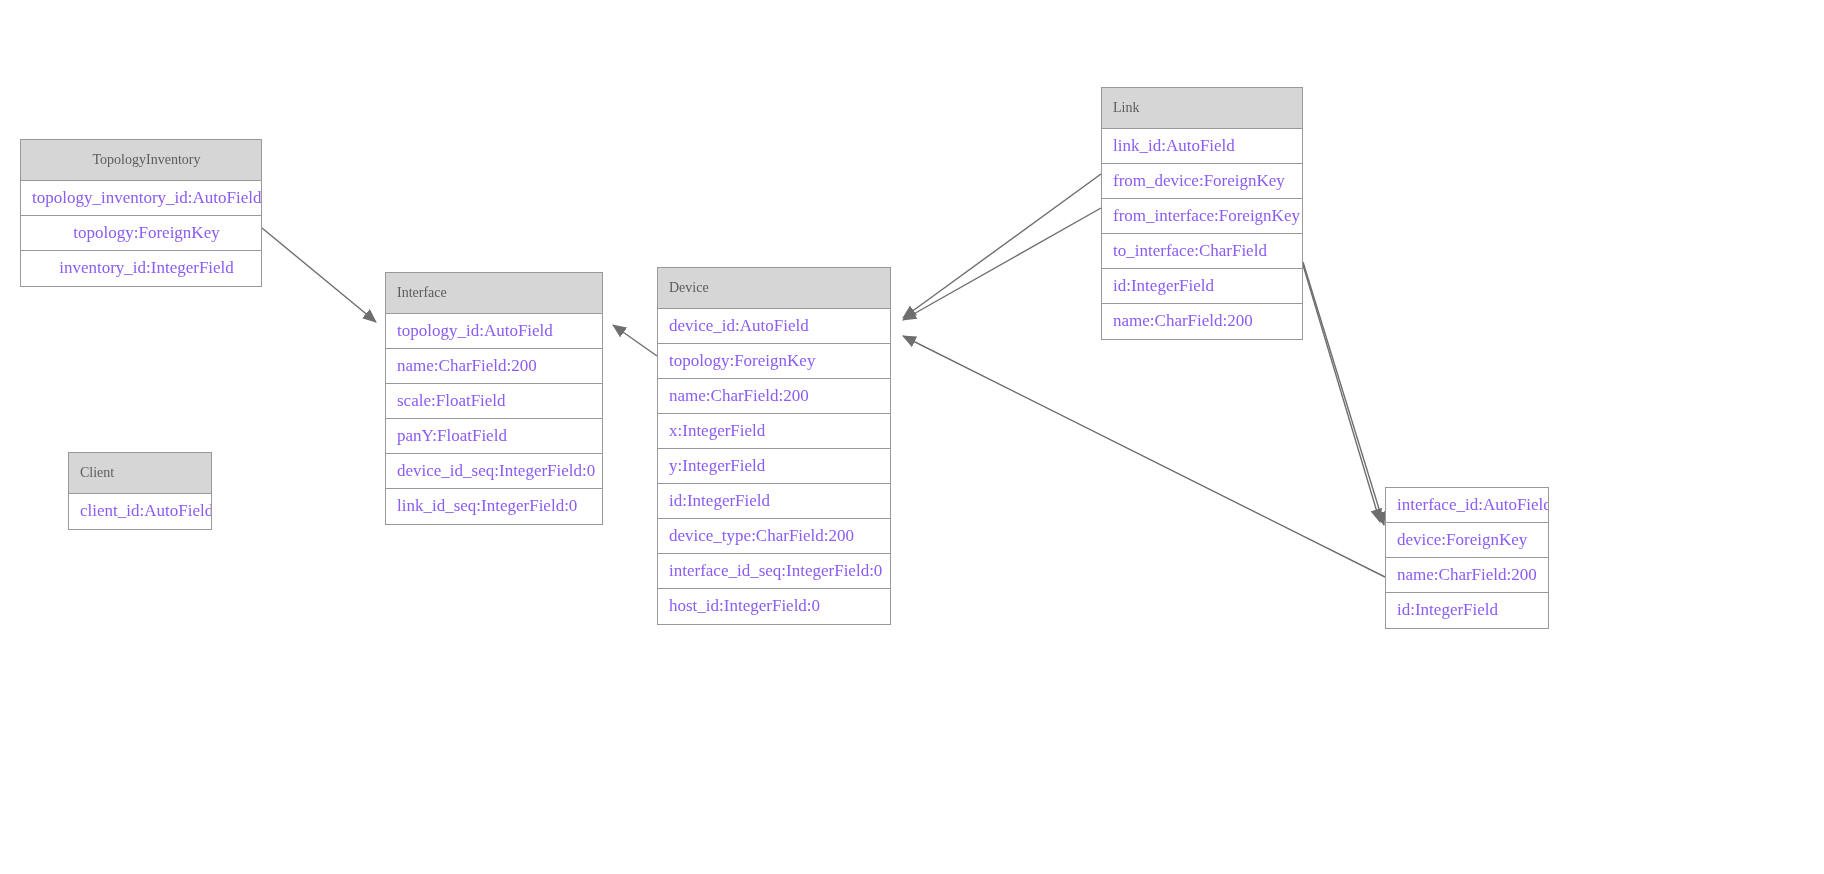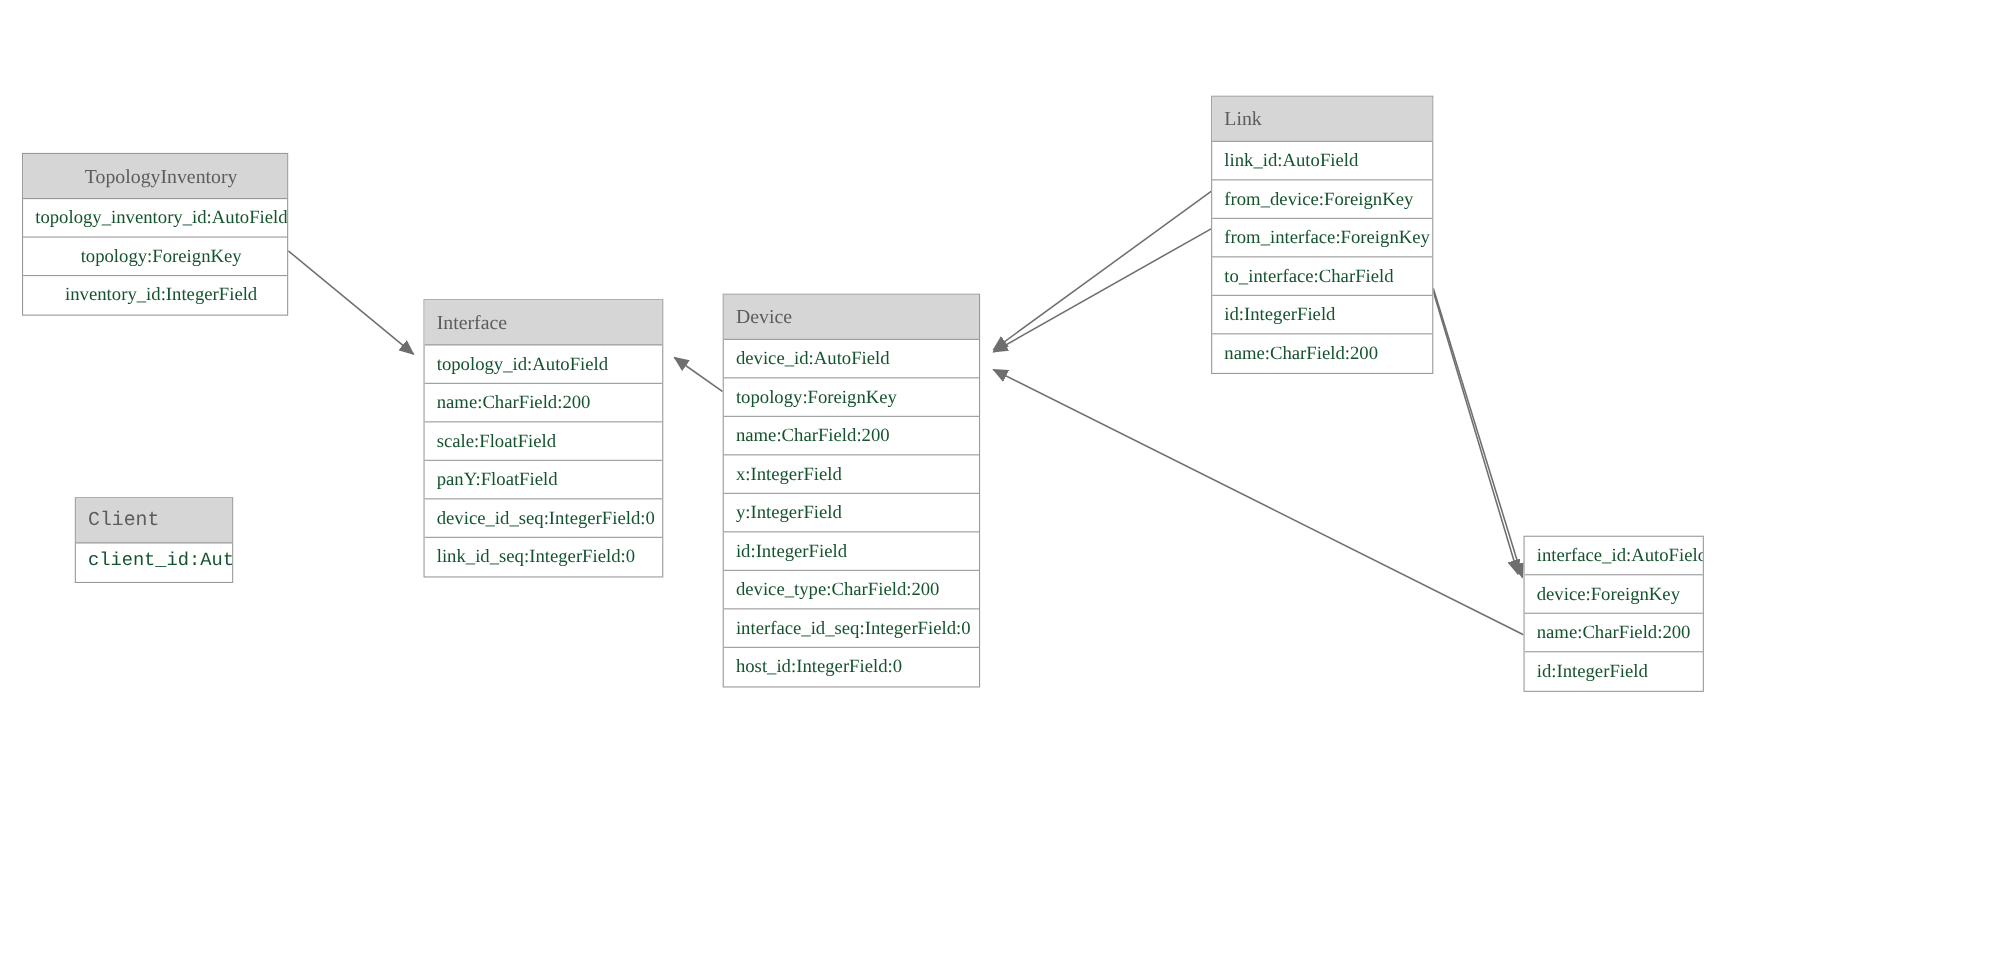--- a/index.html
+++ b/index.html
@@ -30,31 +30,31 @@
     box-sizing: border-box;
     border: 1px solid #999999;
     background: #ffffff;
     z-index: 5;
   }
   .entity-title {
     box-sizing: border-box;
     background: #d6d6d6;
     border-bottom: 1px solid #999999;
     color: #5c5c5c;
-    font-size: 18px;
+    font-size: 14px;
     line-height: 40px;
     height: 41px;
     padding: 0 0 0 11px;
     white-space: nowrap;
     overflow: hidden;
   }
   .entity-field {
     box-sizing: border-box;
     border-bottom: 1px solid #999999;
-    color: #14532d;
+    color: #8b5cf6;
     font-size: 17px;
     line-height: 34px;
     height: 35px;
     padding: 0 0 0 11px;
     white-space: nowrap;
     overflow: hidden;
   }
   .entity-field:last-child {
     border-bottom: none;
   }
@@ -100,21 +100,21 @@
     </g>
   </svg>
 
   <div class="entity" style="left:20px; top:139px; width:242px;text-align:center;">
     <div class="entity-title">TopologyInventory</div>
     <div class="entity-field">topology_inventory_id:AutoField</div>
     <div class="entity-field">topology:ForeignKey</div>
     <div class="entity-field">inventory_id:IntegerField</div>
   </div>
 
-  <div class="entity" style="left:68px; top:452px; width:144px;font-family:Liberation Mono, monospace;">
+  <div class="entity" style="left:68px; top:452px; width:144px;">
     <div class="entity-title">Client</div>
     <div class="entity-field">client_id:AutoField</div>
   </div>
 
   <div class="entity" style="left:385px; top:272px; width:218px;">
     <div class="entity-title">Interface</div>
     <div class="entity-field">topology_id:AutoField</div>
     <div class="entity-field">name:CharField:200</div>
     <div class="entity-field">scale:FloatField</div>
     <div class="entity-field">panY:FloatField</div>

